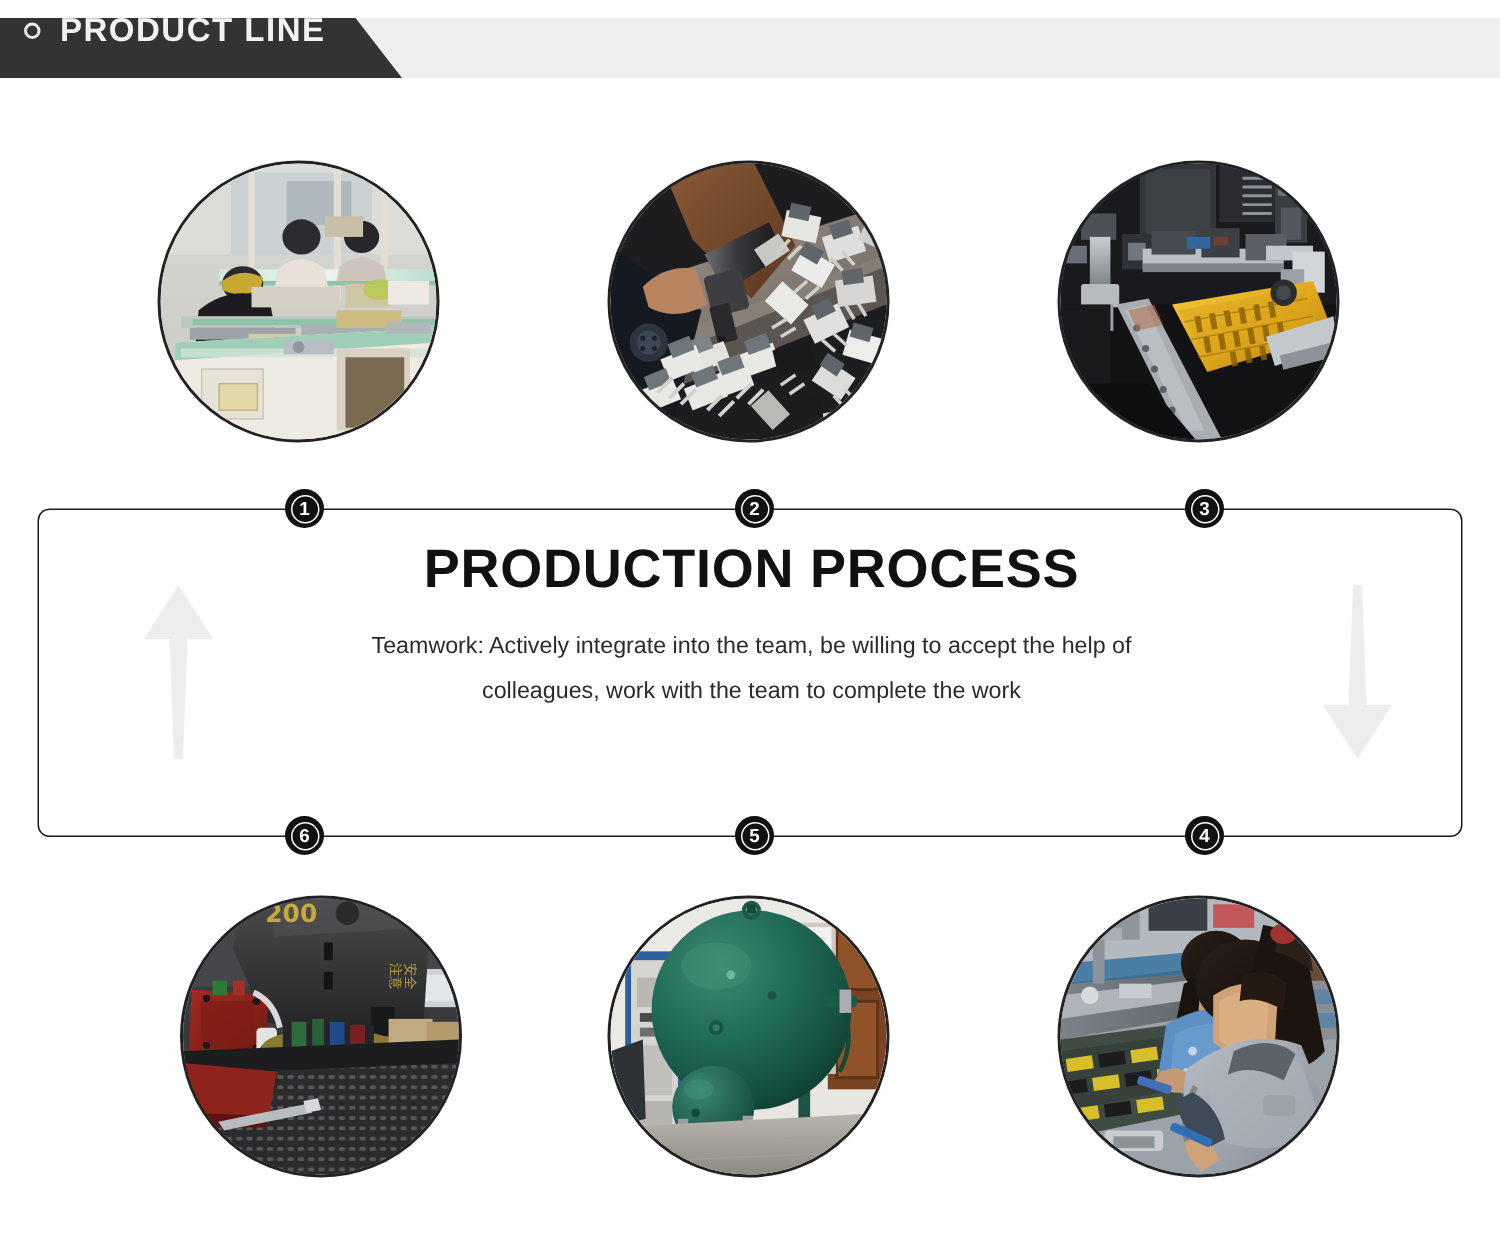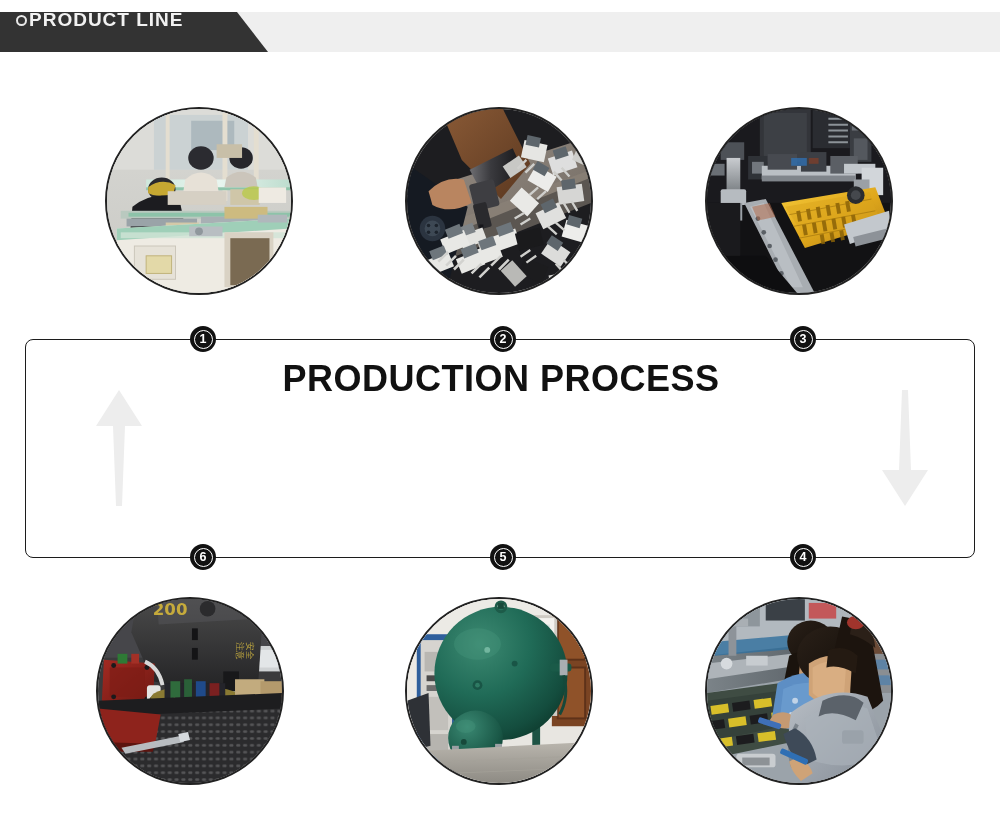--- a/index.html
+++ b/index.html
@@ -23,36 +23,36 @@
   }
   .header-tab-inner {
     position:absolute; left:0; top:0; width:270px; height:40px;
     display:flex; align-items:center; padding-left:16px;
   }
   .hdr-dot {
     width:11px; height:11px; border:2.4px solid #e9e9e9; border-radius:50%;
     display:inline-block; flex:none;
   }
   .hdr-title {
-    color:#f2f2f2; font-size:19px; font-weight:bold; letter-spacing:1.0px;
-    margin-left:2px; white-space:nowrap;
+    color:#f2f2f2; font-size:22px; font-weight:bold; letter-spacing:1.0px;
+    margin-left:13px; white-space:nowrap;
     font-family:"Liberation Sans", sans-serif;
   }
 
   
   .photo {
     position:absolute; width:188px; height:188px; border-radius:50%;
     overflow:hidden; border:2px solid #222; background:#ddd;
   }
   .photo svg { display:block; width:100%; height:100%; }
 
   .p1 { left:105px; top:107px; }
   .p2 { left:405px; top:107px; }
   .p3 { left:705px; top:107px; }
-  .p4 { left:96px; top:597px;text-decoration:underline; }
+  .p4 { left:120px; top:597px;text-decoration:underline; }
   .p5 { left:405px; top:597px; }
   .p6 { left:705px; top:597px; }
 
   
   .process-box {
     position:absolute; left:25px; top:339px; width:950px; height:219px;
     border:1.6px solid #1c1c1c; border-radius:8px; background:#ffffff;
   }
   .proc-center {
     position:absolute; left:170px; top:18px; width:610px;
@@ -360,20 +360,21 @@
     <path d="M0 150 L60 150 L92 188 L0 188 Z" fill="#0e0e10"></path>
     <rect x="0" y="96" width="34" height="54" fill="#1a1a1d"></rect>
     <circle cx="152" cy="88" r="9" fill="#2a2c30"></circle>
     <circle cx="152" cy="88" r="5" fill="#45484d"></circle>
   </svg>
 </div>
 
 <div class="process-box">
   <div class="proc-center">
     <div class="proc-title">PRODUCTION PROCESS</div>
+    <div class="proc-sub">Teamwork: Actively integrate into the team, be willing to accept the help of colleagues, work with the team to complete the work</div>
   </div>
 </div>
 
 <div class="arrow arrow-up">
   <svg width="54" height="120" viewBox="0 0 54 120">
     <path d="M27 2 L50 38 L33 38 L30 118 L24 118 L21 38 L4 38 Z" fill="#ededed"></path>
   </svg>
 </div>
 <div class="arrow arrow-down">
   <svg width="54" height="120" viewBox="0 0 54 120">

